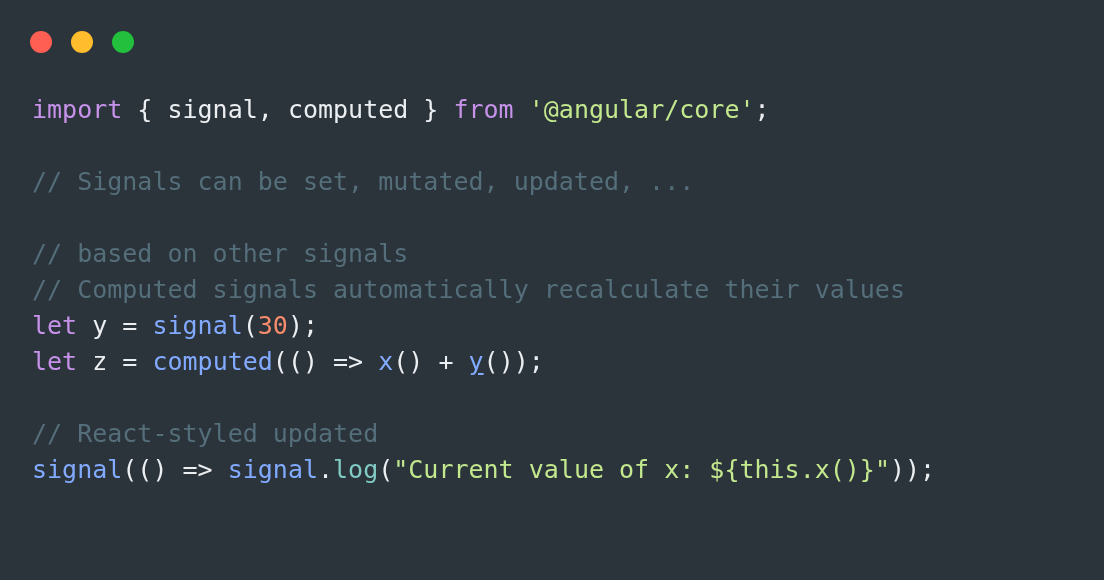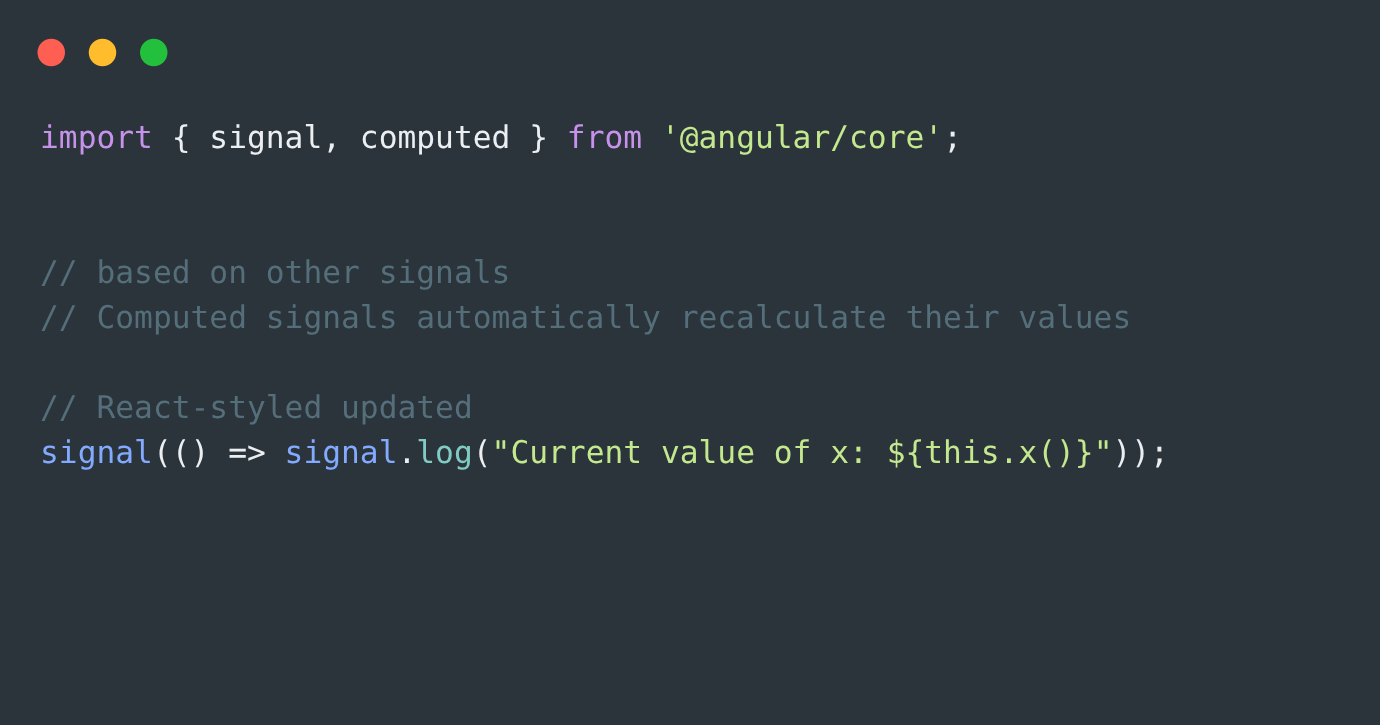--- a/index.html
+++ b/index.html
@@ -78,21 +78,24 @@
 
   <div id="titlebar">
     <span class="dot" id="dot-close" style="background: rgb(255, 95, 82);"></span>
     <span class="dot" id="dot-min" style="background: rgb(255, 189, 46);"></span>
     <span class="dot" id="dot-max" style="background: rgb(34, 192, 60);"></span>
   </div>
 
   <div id="code-area">
       <div class="code-line"><span class="tok-keyword">import</span><span class="tok-plain"> { signal, computed } </span><span class="tok-keyword">from</span><span class="tok-plain"> </span><span class="tok-string">'@angular/core'</span><span class="tok-plain">;</span></div>
       <div class="code-line blank">&nbsp;</div>
+      <div class="code-line"><span class="tok-comment">// Signals can be set, mutated, updated, ...</span></div>
       <div class="code-line blank">&nbsp;</div>
       <div class="code-line"><span class="tok-comment">// based on other signals</span></div>
       <div class="code-line"><span class="tok-comment">// Computed signals automatically recalculate their values</span></div>
+      <div class="code-line"><span class="tok-keyword">let</span><span class="tok-plain"> y = </span><span class="tok-func">signal</span><span class="tok-plain">(</span><span class="tok-number">30</span><span class="tok-plain">);</span></div>
+      <div class="code-line"><span class="tok-keyword">let</span><span class="tok-plain"> z = </span><span class="tok-func">computed</span><span class="tok-plain">(() =&gt; </span><span class="tok-func">x</span><span class="tok-plain">() + </span><span class="tok-link">y</span><span class="tok-plain">());</span></div>
       <div class="code-line blank">&nbsp;</div>
       <div class="code-line"><span class="tok-comment">// React-styled updated</span></div>
       <div class="code-line"><span class="tok-func">signal</span><span class="tok-plain">(() =&gt; </span><span class="tok-func">signal</span><span class="tok-plain">.</span><span class="tok-method">log</span><span class="tok-plain">(</span><span class="tok-string">"Current value of x: ${this.x()}"</span><span class="tok-plain">));</span></div>
     </div>
 
 </div>
 
 </body></html>

